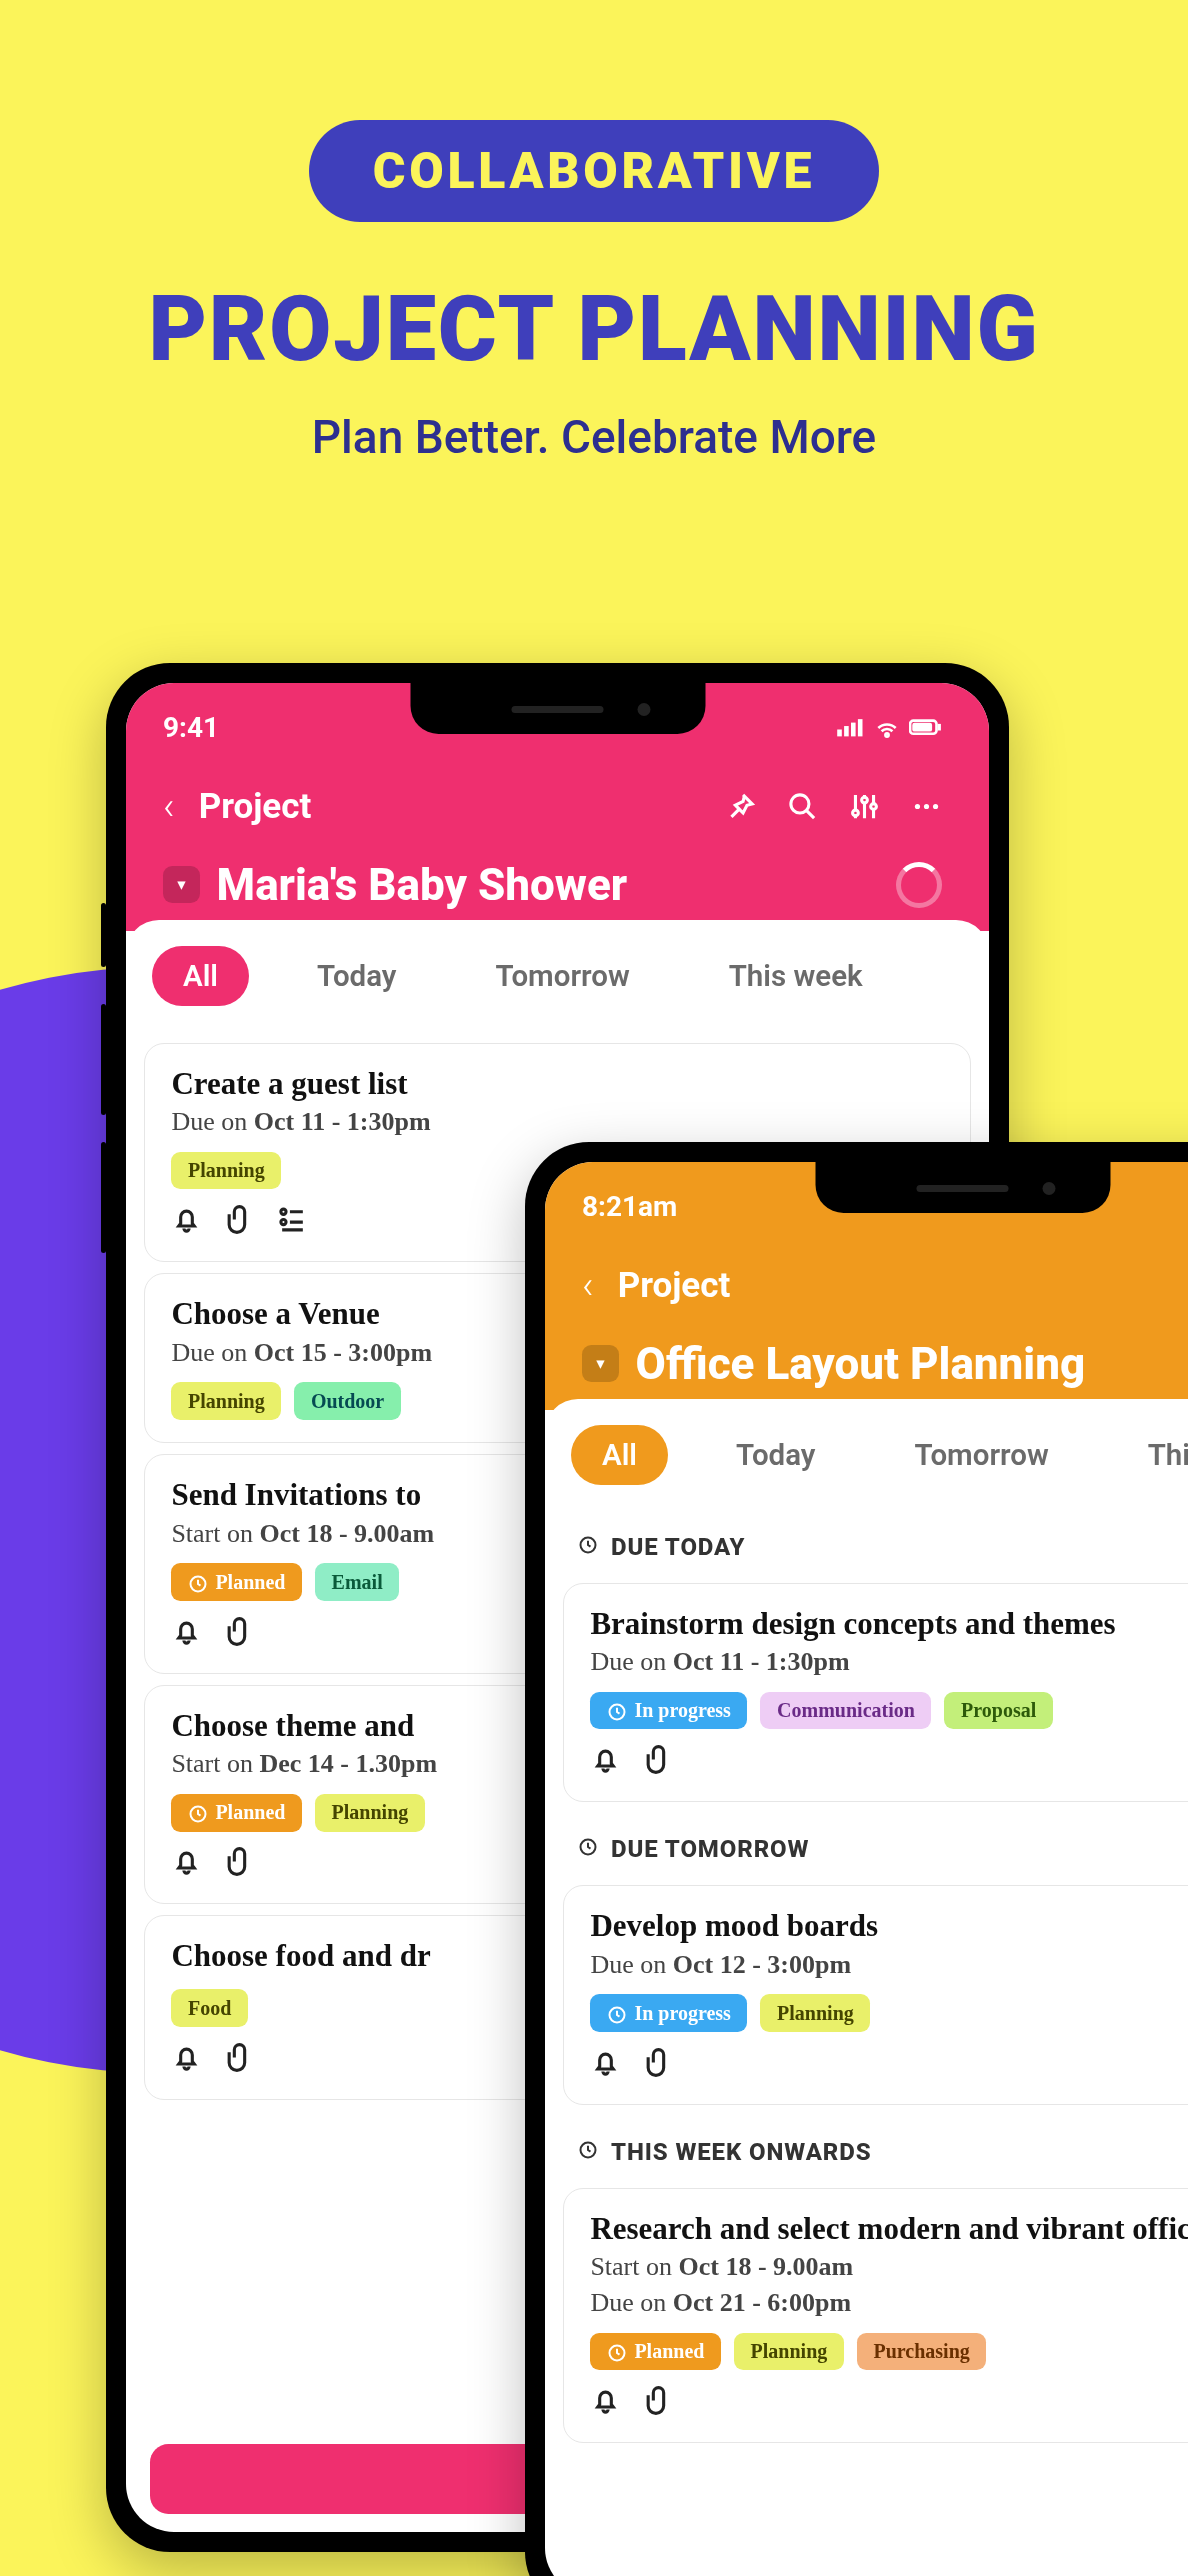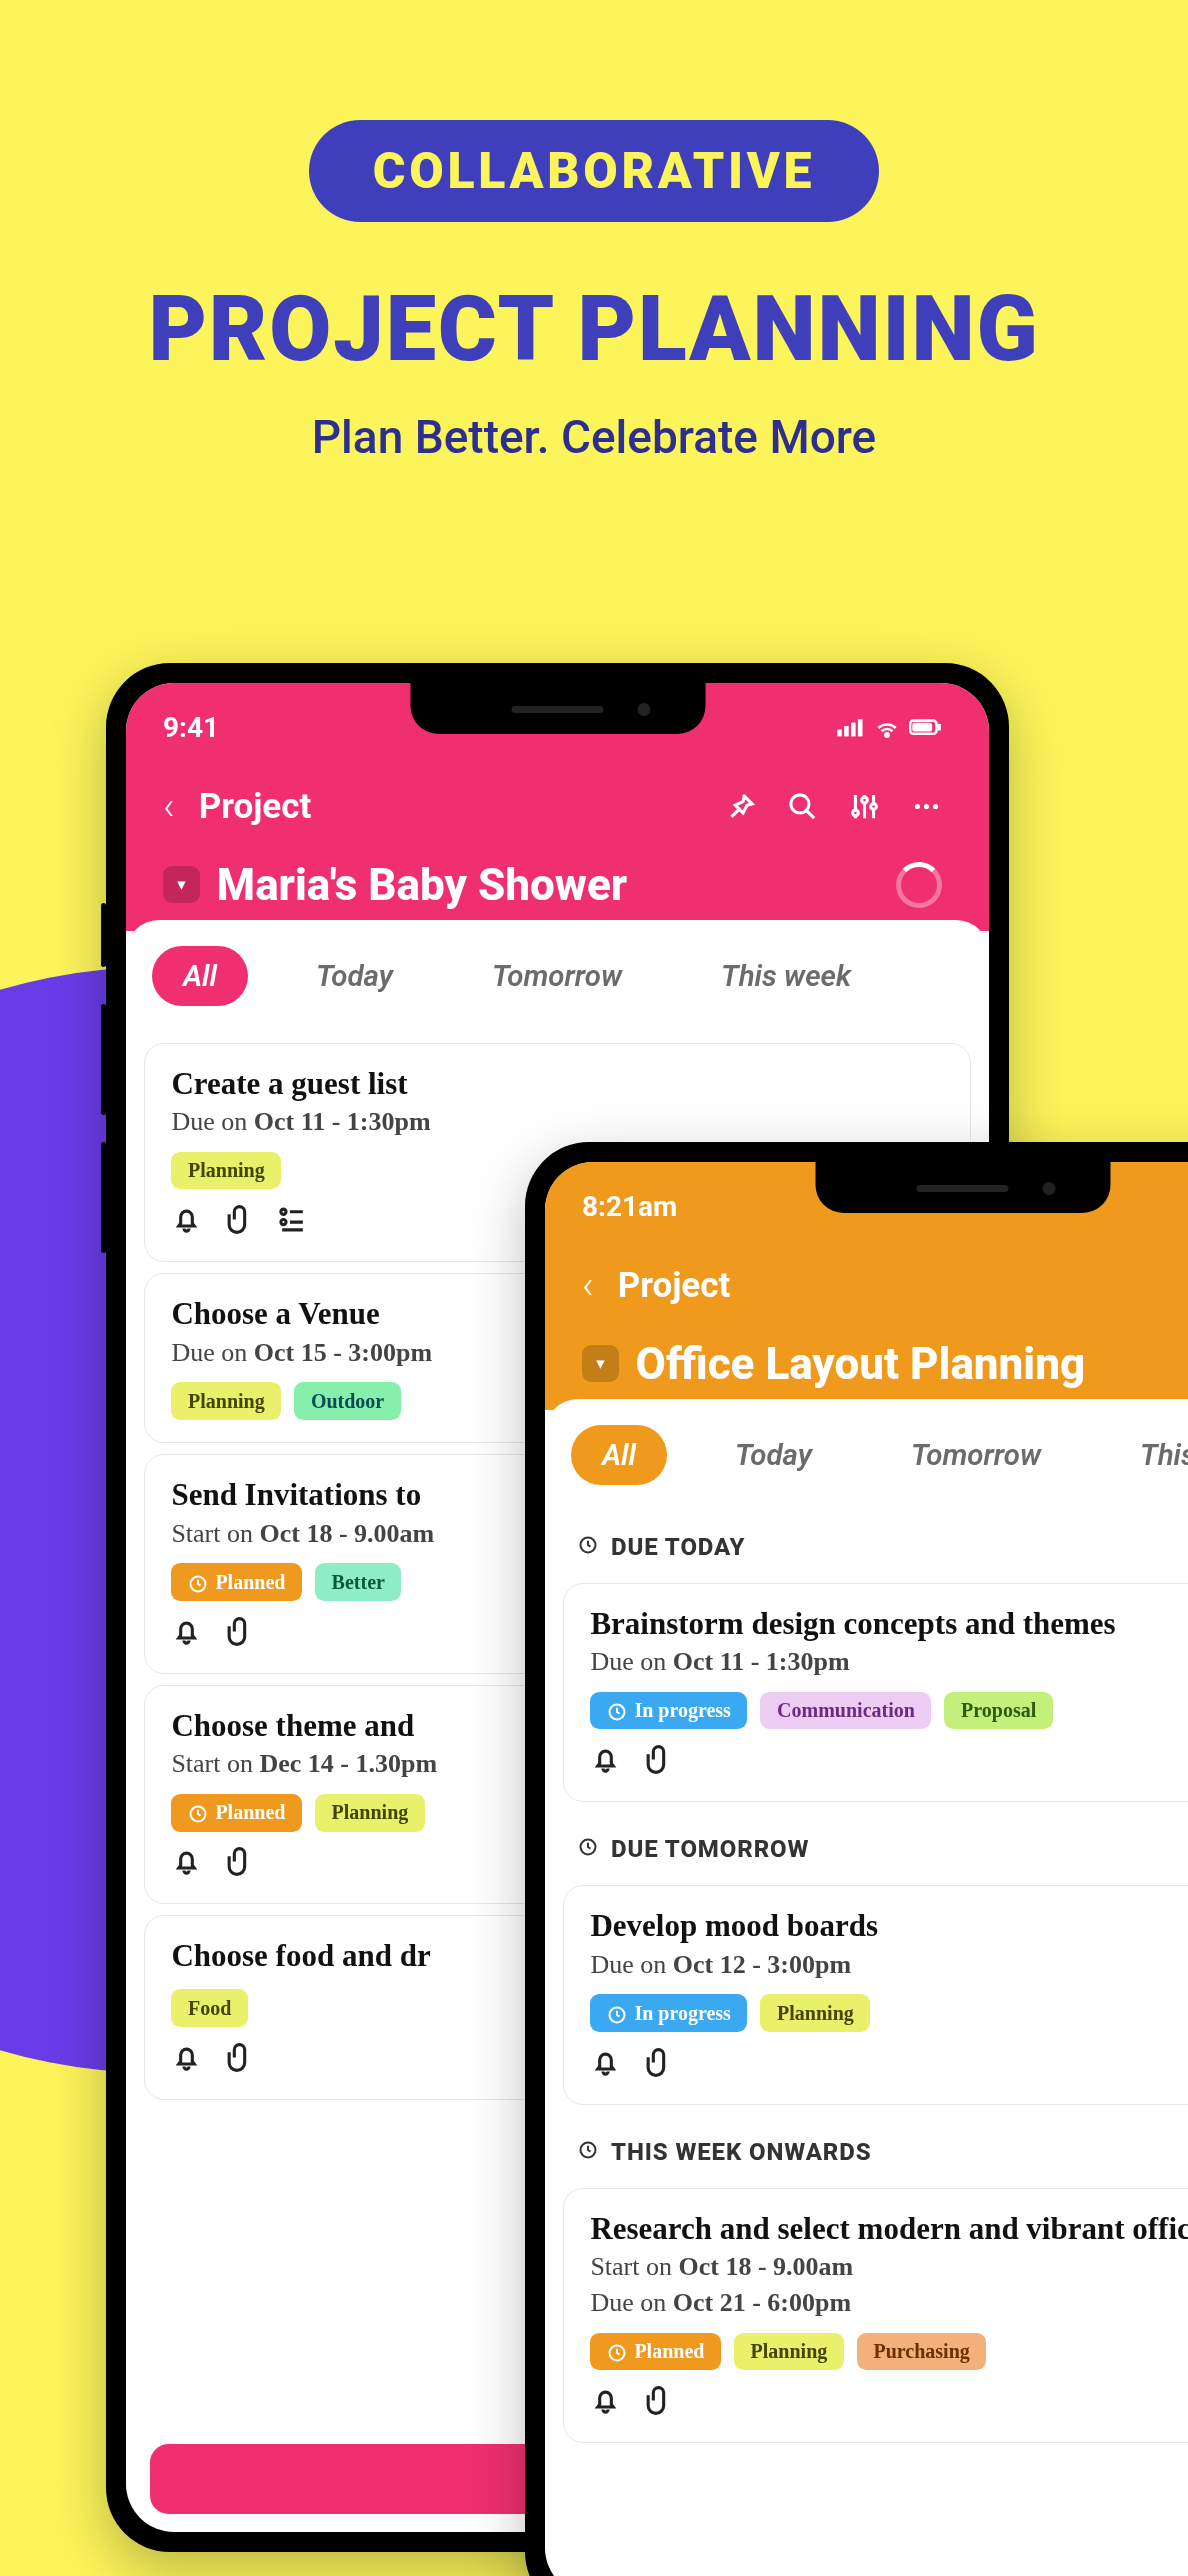--- a/index.html
+++ b/index.html
@@ -162,21 +162,20 @@
   .filters {
     display: flex;
     gap: 37px;
     padding: 26px 26px;
     align-items: flex-start;
     background: #fff;
     border-top-left-radius: 33px;
     border-top-right-radius: 33px;
     position: relative;
     margin-top: -11px;
-    font-style: italic;
   }
   .chip {
     font-size: 29.5px;
     font-weight: 600;
     color: #6b6b6b;
     padding: 13px 31px;
     border-radius: 31px;
   }
   .chip.active.pink { background: #ef2f6f; color: #fff; }
   .chip.active.orange { background: #f09a1d; color: #fff; }
@@ -364,21 +363,21 @@
             <span class="tag orange">
               <span style="display:inline-flex">
                 <svg viewBox="0 0 24 24" width="20" height="20">
                   <circle cx="12" cy="12" r="9" fill="none" stroke="currentColor" stroke-width="2.4"></circle>
                   <path d="M12 7v5l3 2" fill="none" stroke="currentColor" stroke-width="2.4"></path>
                 </svg>
               </span>
               <span>Planned</span>
             </span>
             <span class="tag mint">
-              <span>Better</span>
+              <span>Email</span>
             </span>
           </div>
     <div class="icons-row">
             <span><svg viewBox="0 0 24 24">
                 <path d="M6 17h12l-1.5-2V10a4.5 4.5 0 0 0-9 0v5L6 17zM10 19a2 2 0 0 0 4 0" class="dark"></path>
               </svg></span>
             <span><svg viewBox="0 0 24 24">
                 <path d="M8 12V6a4 4 0 0 1 8 0v10a6 6 0 0 1-12 0V8" class="dark"></path>
               </svg></span>
           </div>

